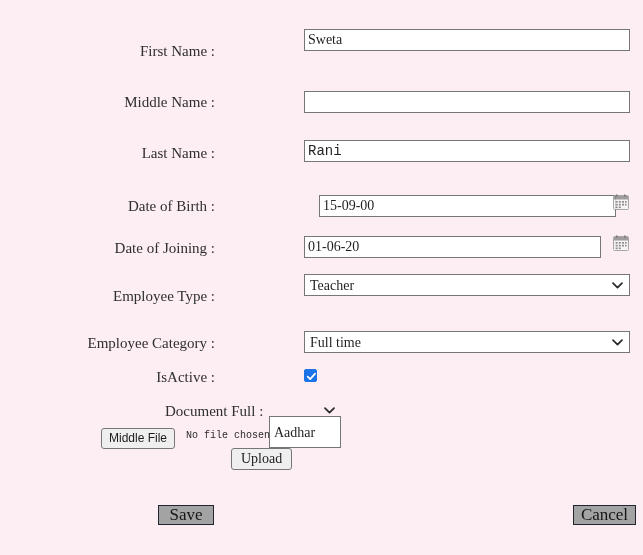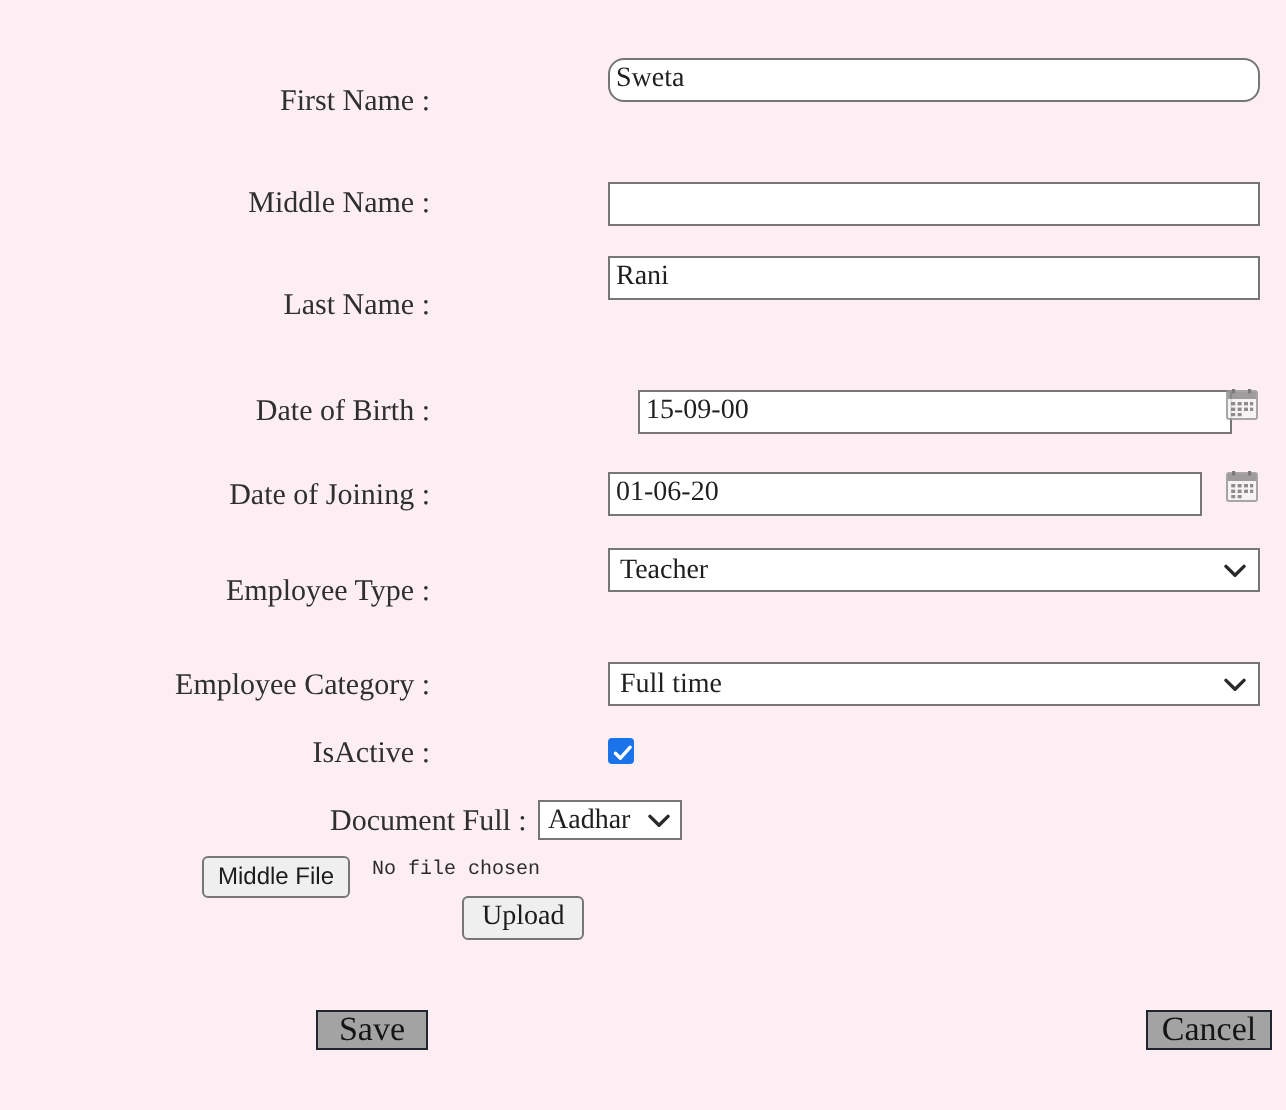--- a/index.html
+++ b/index.html
@@ -118,25 +118,26 @@
   }
   .doc-sel {
     position: absolute;
     box-sizing: border-box;
     border: 1px solid #767676;
     background: #ffffff;
     font-family: "Liberation Serif", "DejaVu Serif", serif;
     font-size: 14px;
     color: #1f1f1f;
     padding: 1px 20px 1px 4px;
-    height: 20px;
+    height: 32px;
     -webkit-appearance: none;
     -moz-appearance: none;
     appearance: none;
     outline: none;
+    margin-top: 16px;
   }
 
   .file-btn {
     position: absolute;
     box-sizing: border-box;
     border: 1px solid #767676;
     border-radius: 3px;
     background: #efefef;
     font-family: "Liberation Sans", sans-serif;
     font-size: 12px;
@@ -184,31 +185,31 @@
     padding: 0;
   }
 </style>
 </head>
 <body>
 
 <div class="form-area">
 
   <div class="row" style="top:0">
     <div class="lbl" style="top:43px">First Name :</div>
-    <input class="txt" type="text" style="top: 29px; border-radius: 8px;" value="Sweta">
+    <input class="txt" type="text" style="top: 29px;" value="Sweta">
   </div>
 
   <div class="row" style="top:0">
     <div class="lbl" style="top:94px">Middle Name :</div>
     <input class="txt" type="text" style="top: 91px;" value="">
   </div>
 
   <div class="row" style="top:0">
     <div class="lbl" style="top:145px">Last Name :</div>
-    <input class="txt" type="text" style="top: 128px;" value="Rani">
+    <input class="txt" type="text" style="top: 140px; font-family: Liberation Mono, monospace;" value="Rani">
   </div>
 
   <div class="row" style="top:0">
     <div class="lbl" style="top:198px">Date of Birth :</div>
     <input class="txt short" type="text" style="top: 195px; margin-left: 15px;" value="15-09-00">
     <span class="cal-icon" style="left:613px; top:194px">
       <svg width="16" height="16" viewBox="0 0 16 16">
         <rect x="0.5" y="1.5" width="15" height="14" rx="1" fill="#f5f5f5" stroke="#999"></rect>
         <rect x="1" y="2" width="14" height="3.5" fill="#8e8e8e"></rect>
         <rect x="3" y="0.5" width="1.6" height="2.2" fill="#666"></rect>

